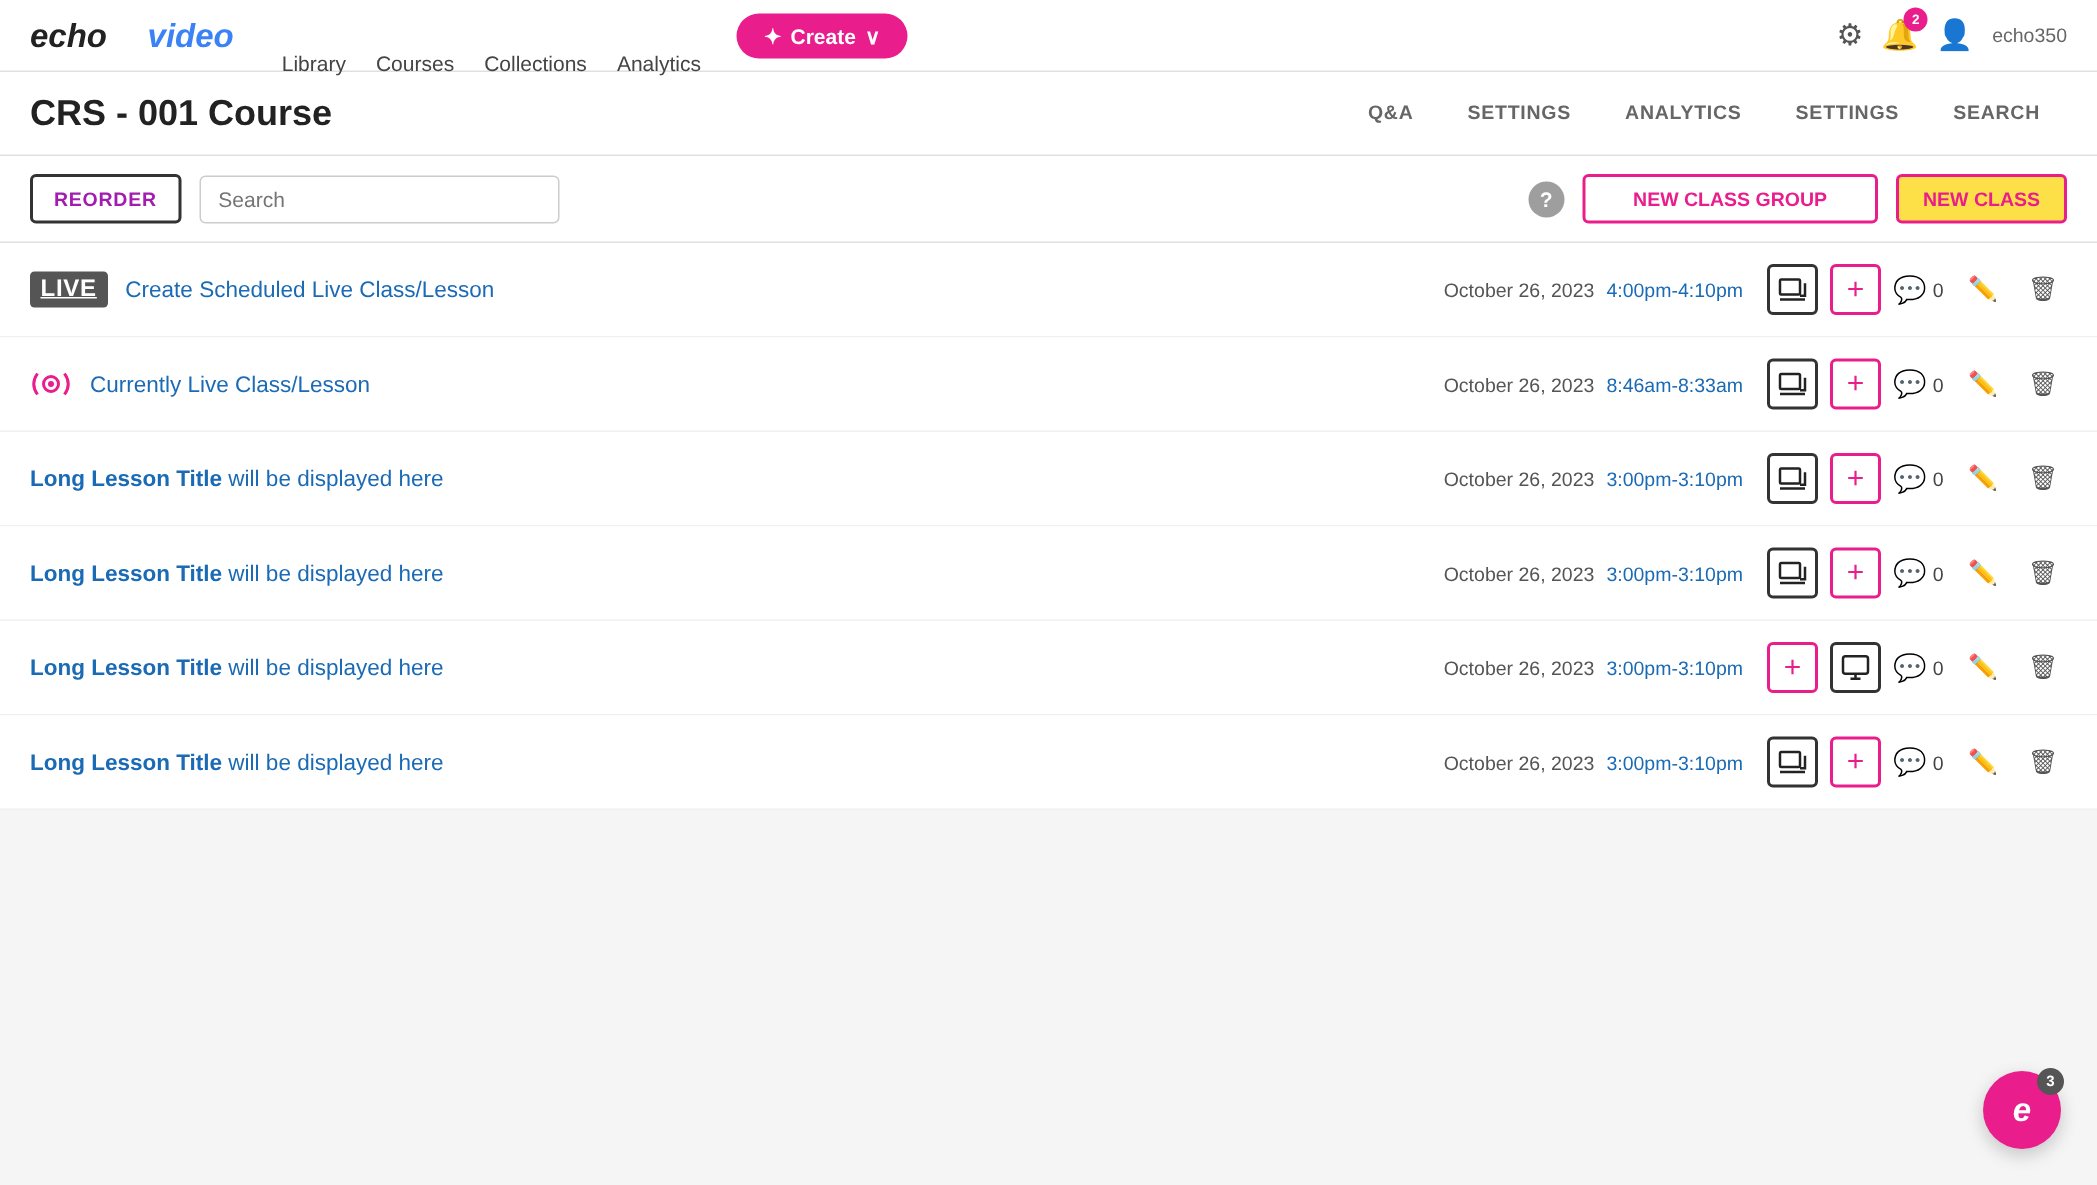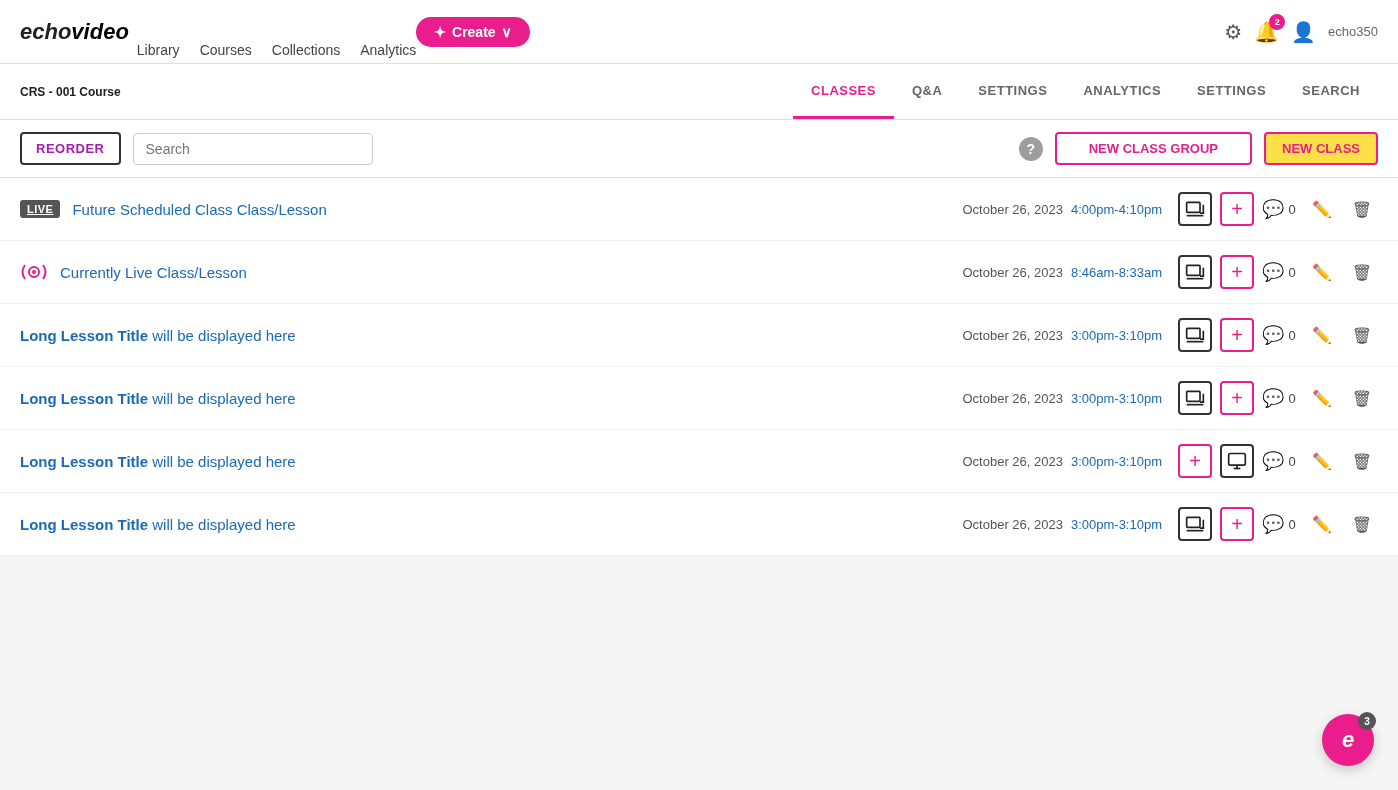--- a/index.html
+++ b/index.html
@@ -5,25 +5,26 @@
     * { box-sizing: border-box; margin: 0; padding: 0; }
     body { font-family: -apple-system, BlinkMacSystemFont, 'Segoe UI', Arial, sans-serif; background: #f5f5f5; font-size: 14px; color: #333; }
 
     
     .top-nav {
       background: #fff;
       border-bottom: 1px solid #e0e0e0;
       display: flex;
       align-items: center;
       padding: 0 20px;
-      height: 64px;
+      height: 48px;
+      gap: 24px;
     }
     .logo { display: flex; align-items: center; gap: 0; margin-right: 8px; }
     .logo-echo { font-size: 22px; font-weight: 700; color: #222; font-style: italic; }
-    .logo-video { font-size: 22px; font-weight: 700; color: #000000; font-style: italic; }
+    .logo-video { font-size: 22px; font-weight: 700; color: #3b82f6; font-style: italic; margin-left: 27px; }
     .nav-links { display: flex; gap: 20px; align-items: center; }
     .nav-link { text-decoration: none; color: #444; font-size: 14px; font-weight: 400; margin-top: 36px; }
     .create-btn {
       background: #e91e8c;
       color: #fff;
       border: none;
       border-radius: 24px;
       padding: 7px 18px;
       font-size: 14px;
       font-weight: 600;
@@ -56,21 +57,21 @@
       background: #fff;
       border-bottom: 1px solid #e0e0e0;
       display: flex;
       align-items: stretch;
       padding: 0 20px 0 20px;
       height: 56px;
     }
     .course-title {
       display: flex;
       align-items: center;
-      font-size: 12px;
+      font-size: 24px;
       font-weight: 600;
       color: #222;
       flex: 1;
     }
     .course-tabs { display: flex; align-items: stretch; gap: 0; }
     .course-tab {
       display: flex;
       align-items: center;
       padding: 0 18px;
       font-size: 13px;
@@ -160,21 +161,21 @@
       align-items: center;
       padding: 14px 20px;
       border-bottom: 1px solid #f0f0f0;
       min-height: 60px;
       background: #fff;
     }
 
     .live-badge {
       background: #555;
       color: #fff;
-      font-size: 11px;
+      font-size: 16px;
       font-weight: 700;
       padding: 3px 7px;
       border-radius: 3px;
       margin-right: 12px;
       letter-spacing: 0.5px;
       text-decoration: underline;
     }
     .live-wave {
       color: #e91e8c;
       font-size: 18px;
@@ -319,42 +320,41 @@
       <span class="notification-badge">2</span>
     </div>
     <div class="nav-icon">👤</div>
     <span class="echo350-label">echo350</span>
   </div>
 </nav>
 
 <div class="course-header">
   <div class="course-title">CRS - 001 Course</div>
   <div class="course-tabs">
-    <a class="course-tab active">CLASSES</a>
     <a class="course-tab">Q&amp;A</a>
     <a class="course-tab">SETTINGS</a>
     <a class="course-tab">ANALYTICS</a>
     <a class="course-tab">SETTINGS</a>
     <a class="course-tab">SEARCH</a>
   </div>
 </div>
 
 <div class="toolbar">
   <button class="reorder-btn">REORDER</button>
   <input class="search-input" type="text" placeholder="Search" style="">
   <div class="help-icon">?</div>
   <button class="new-class-group-btn">NEW CLASS GROUP</button>
   <button class="new-class-btn">NEW CLASS</button>
 </div>
 
 <div class="classes-list">
 
   <div class="class-row">
     <span class="live-badge">LIVE</span>
-    <a class="class-title-live">Future Scheduled Class Class/Lesson</a>
+    <a class="class-title-live">Create Scheduled Live Class/Lesson</a>
     <div class="class-meta">
       <span class="class-date">October 26, 2023</span>
       <span class="class-time">4:00pm-4:10pm</span>
     </div>
     <div class="class-actions">
       <div class="capture-icon-btn">
         <svg class="capture-svg" viewBox="0 0 24 24" fill="none" stroke="#222" stroke-width="2">
           <rect x="2" y="4" width="16" height="12" rx="1" ry="1"></rect>
           <polyline points="22,7 22,17 18,17"></polyline>
           <line x1="2" y1="20" x2="22" y2="20"></line>

